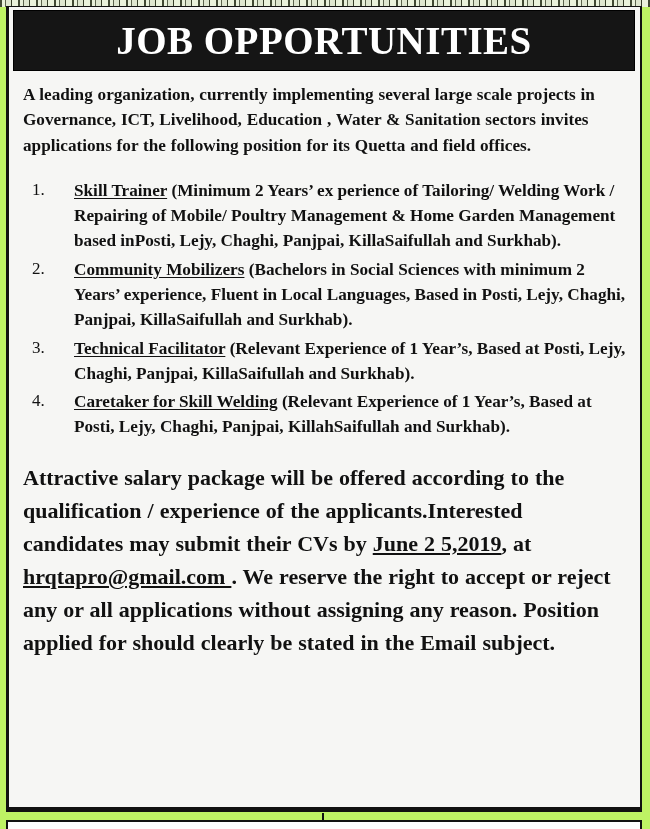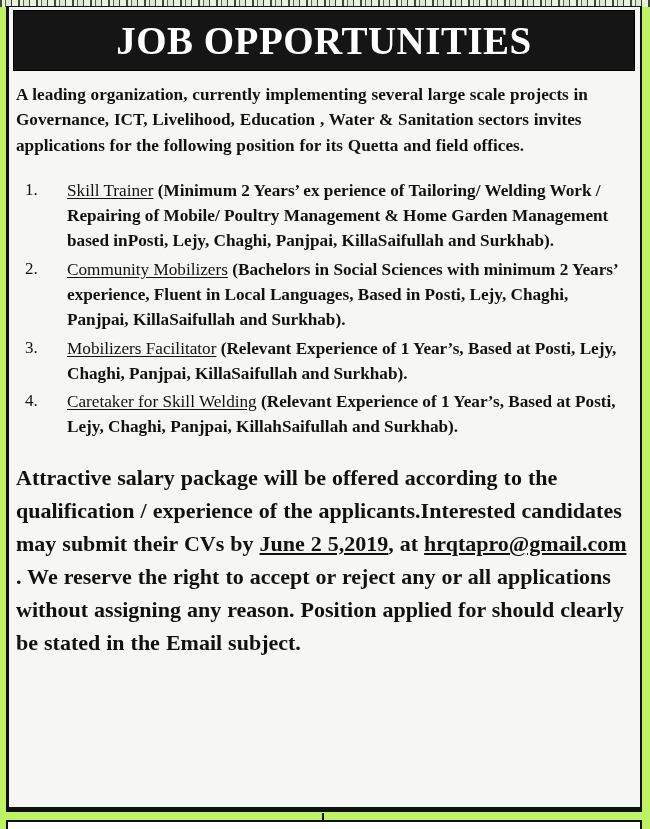--- a/index.html
+++ b/index.html
@@ -68,21 +68,21 @@
     color: #ffffff;
     font-weight: bold;
     font-size: 39px;
     letter-spacing: 0.5px;
     line-height: 1;
     font-family: "Liberation Serif", "DejaVu Serif", serif;
     white-space: nowrap;
   }
 
   .ad-body {
-    padding: 11px 12px 0 7px;
+    padding: 11px 12px 0 14px;
     color: #111111;
   }
 
   .intro, .closing {
     font-weight: bold;
     font-size: 17.2px;
     line-height: 1.47;
     text-align: left;
     margin: 0;
     word-spacing: 0.5px;
@@ -110,21 +110,21 @@
   ol.job-list > li .num {
     position: absolute;
     left: 9px;
     top: 0;
     font-weight: normal;
     font-size: 17px;
   }
   .job-title {
     text-decoration: underline;
     text-underline-offset: 2px;
-    font-weight: normal;
+    font-weight: bold;
   }
   .u {
     text-decoration: underline;
     text-underline-offset: 2px;
   }
 
   
   .next-block-hint {
     position: absolute;
     left: 6px;
@@ -164,21 +164,21 @@
       <p class="intro">A leading  organization, currently implementing several large scale projects in Governance,  ICT,  Livelihood, Education , Water &amp; Sanitation sectors  invites applications for the following position for its Quetta  and field offices.</p>
 
       <ol class="job-list">
         <li>
           <span class="num">1.</span><span class="job-title">Skill   Trainer</span><span> (Minimum  2  Years’ ex   perience of Tailoring/ Welding Work  / Repairing of Mobile/  Poultry Management &amp; Home Garden Management    based inPosti,   Lejy,   Chaghi, Panjpai, KillaSaifullah    and Surkhab).</span>
         </li>
         <li>
           <span class="num">2.</span><span class="job-title">Community Mobilizers</span><span>  (Bachelors in Social Sciences with minimum    2  Years’ experience, Fluent in Local Languages, Based in Posti,      Lejy,   Chaghi, Panjpai, KillaSaifullah and Surkhab).</span>
         </li>
         <li>
-          <span class="num">3.</span><span class="job-title">Mobilizers Facilitator</span><span>  (Relevant Experience of  1  Year’s, Based at Posti, Lejy, Chaghi, Panjpai, KillaSaifullah and Surkhab).</span>
+          <span class="num">3.</span><span class="job-title">Technical Facilitator</span><span>  (Relevant Experience of  1  Year’s, Based at Posti, Lejy, Chaghi, Panjpai, KillaSaifullah and Surkhab).</span>
         </li>
         <li>
           <span class="num">4.</span><span class="job-title">Caretaker for Skill Welding</span><span>   (Relevant Experience of  1  Year’s, Based at Posti,  Lejy, Chaghi, Panjpai, KillahSaifullah and Surkhab).</span>
         </li>
       </ol>
 
       <p class="closing"><span>Attractive salary package will be offered according to the qualification / experience of the  applicants.Interested candidates may submit their CVs by </span><span class="u">  June 2  5,2019</span><span>, at </span><span class="u">hrqtapro@gmail.com </span><span>. We reserve the right to accept or reject any or all applications without assigning any reason. Position applied for should clearly be stated in the Email subject.</span></p>
 
     </div>
   </div>

